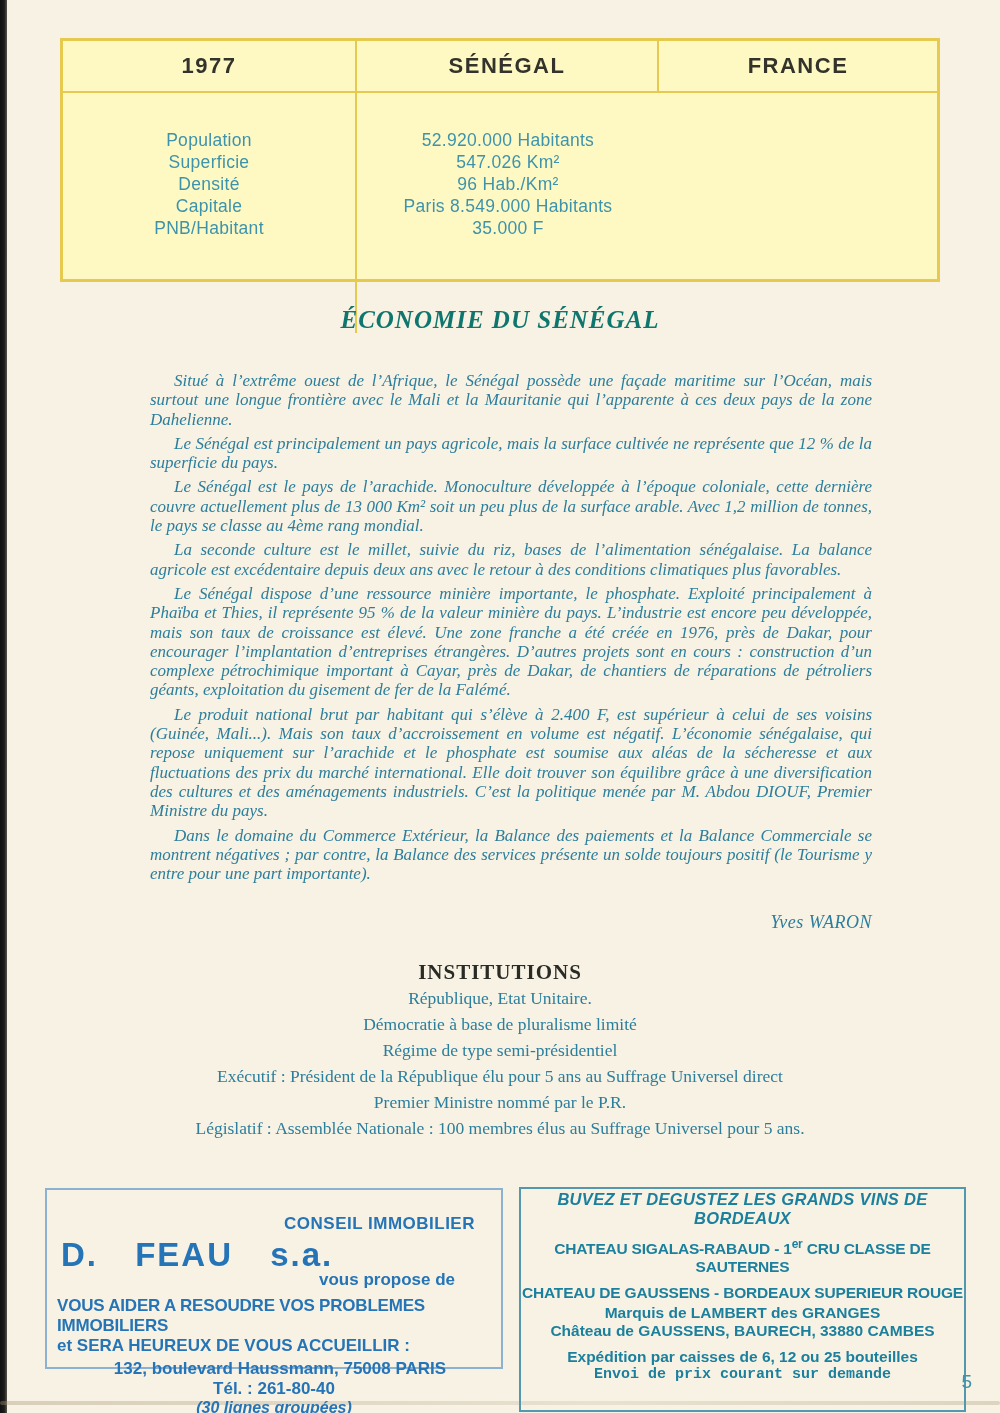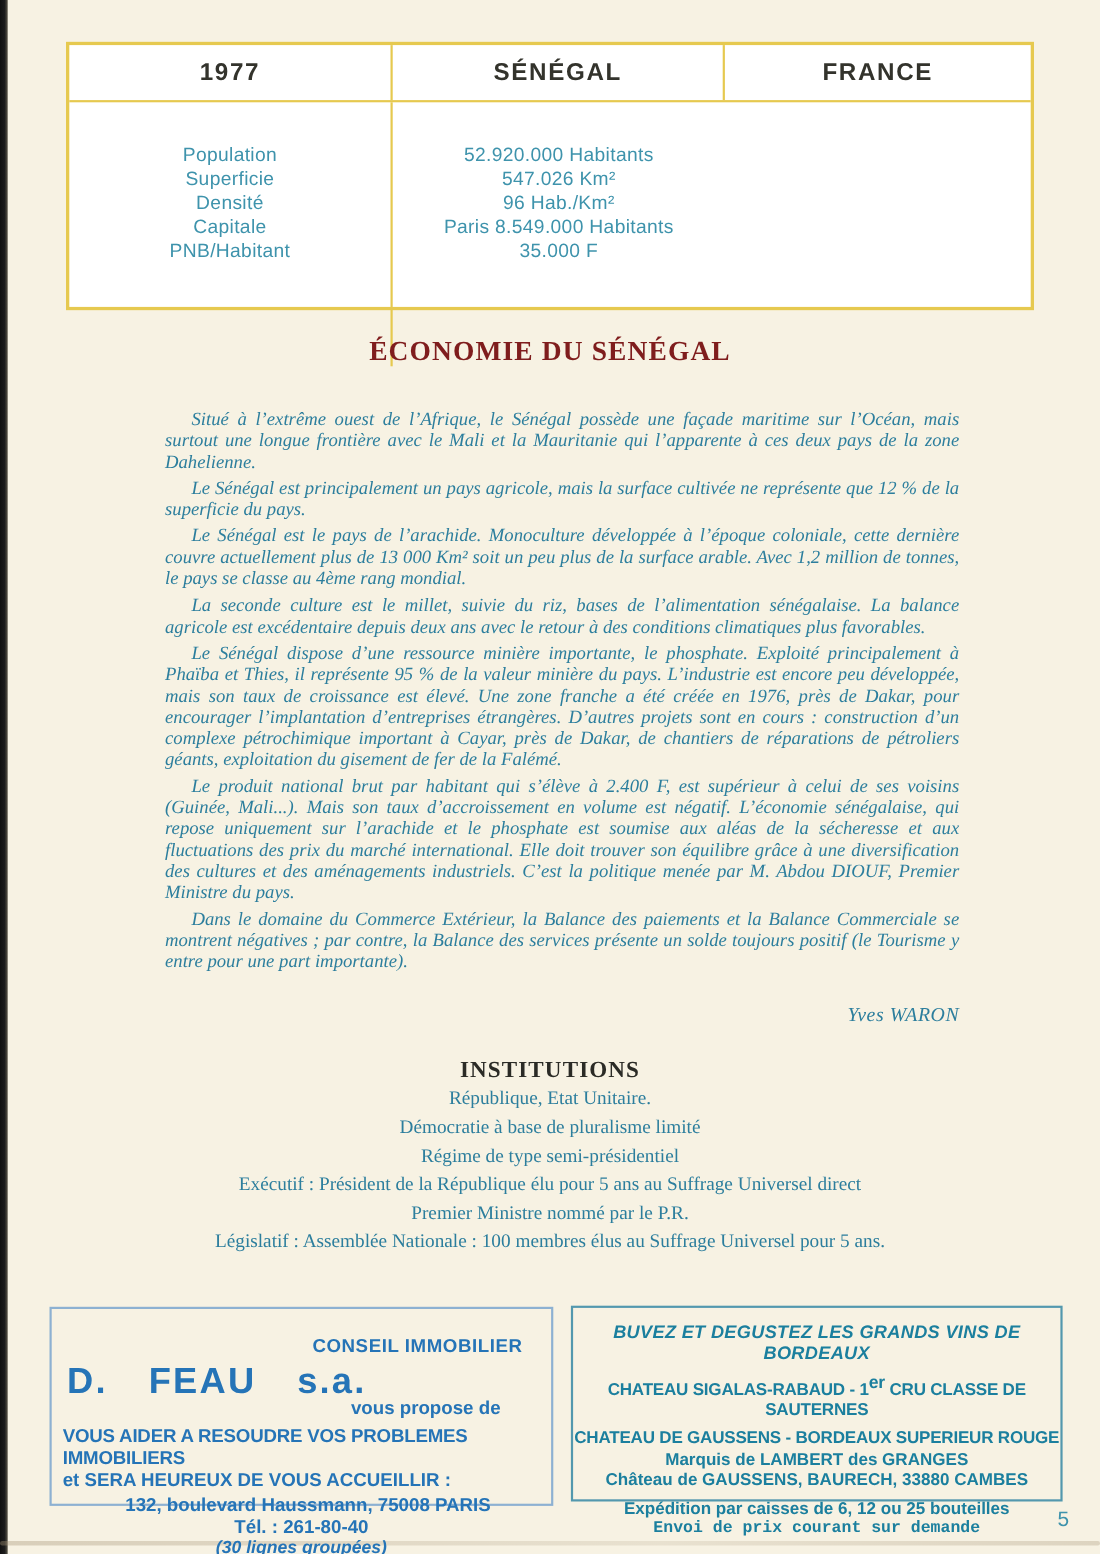--- a/index.html
+++ b/index.html
@@ -28,21 +28,21 @@
   }
   .scan-shadow-bottom{
     position:absolute;left:0;bottom:8px;width:100%;height:4px;
     background:linear-gradient(to right, rgba(166,148,118,.38), rgba(166,148,118,.18) 60%, rgba(166,148,118,.32));
     border-radius:2px;
   }
   
   .stats-table{
     position:absolute;left:60px;top:38px;width:880px;height:244px;
     border:3px solid var(--yellow);
-    background:#ffffff;
+    background:#fef9c3;
   }
   .trow{display:grid;grid-template-columns:294px 302px 1fr;}
   .thead{border-bottom:2px solid var(--yellow);height:52px;}
   .thead .th{
     border-right:2px solid var(--yellow);
     display:flex;align-items:center;justify-content:center;
     font-weight:bold;font-size:22px;letter-spacing:1.5px;color:var(--dark);
   }
   .thead .th:last-child{border-right:none;}
   .tbody{height:240px;}
@@ -51,22 +51,22 @@
     padding-top:36px;text-align:center;
     font-size:17.5px;line-height:22px;color:var(--teal-table);
     letter-spacing:.3px;
   }
   .tbody .td:last-child{border-right:none;}
   
   .article-title{
     position:absolute;top:306px;left:0;width:1000px;
     text-align:center;
     font-family:"Liberation Serif", serif;
-    font-weight:bold;
-    font-size:25px;letter-spacing:1px;color:#7f1d1d;
+    font-style:italic;font-weight:bold;
+    font-size:25px;letter-spacing:1px;color:#0f766e;
   }
   .article{
     position:absolute;left:150px;top:371px;width:722px;
     font-family:"Liberation Serif", serif;font-style:italic;
     font-size:17px;line-height:19.3px;color:var(--teal-body);
     text-align:justify;
   }
   .article p{text-indent:24px;margin-bottom:5px;}
   .signature{
     position:absolute;left:150px;top:912px;width:722px;
@@ -96,29 +96,29 @@
   .feau-brand{
     margin:2px 0 0 14px;font-size:33px;font-weight:bold;word-spacing:26px;letter-spacing:2px;
   }
   .feau-sub{margin:-4px 0 6px 272px;font-size:17px;font-weight:bold;}
   .feau-l1{margin-left:10px;font-size:17px;font-weight:600;letter-spacing:-.2px;}
   .feau-l2{margin-left:10px;font-size:17px;font-weight:600;}
   .feau-addr{margin-top:3px;text-align:center;font-size:17px;font-weight:bold;padding-left:12px;}
   .feau-tel{text-align:center;font-size:17px;font-weight:bold;}
   .feau-note{text-align:center;font-size:16px;font-style:italic;font-weight:600;}
   .ad-vins{
-    position:absolute;left:519px;top:1187px;width:447px;height:178px;
+    position:absolute;left:519px;top:1187px;width:447px;height:225px;
     border:2px solid var(--ad-teal-border);
     color:var(--ad-teal);
     text-align:center;
-    padding-top:13px;
+    padding-top:1px;
   }
   .vins-headline{font-size:16.5px;font-weight:bold;font-style:italic;letter-spacing:.3px;margin-bottom:9px;}
   .vins-l1{font-size:15.5px;font-weight:bold;margin-bottom:8px;letter-spacing:-.2px;}
-  .vins-l1 sup{font-size:16px;}
+  .vins-l1 sup{font-size:12px;}
   .vins-l2{font-size:15.5px;font-weight:bold;margin-bottom:2px;letter-spacing:-.2px;}
   .vins-l3{font-size:15.5px;font-weight:bold;}
   .vins-l4{font-size:15.5px;font-weight:bold;margin-bottom:8px;}
   .vins-l5{font-size:15.5px;font-weight:600;}
   .vins-l6{font-size:15px;font-weight:600;font-family:Liberation Mono, monospace;}
   
   .page-number{
     position:absolute;right:28px;top:1371px;
     font-size:19px;color:var(--teal-table);
   }

